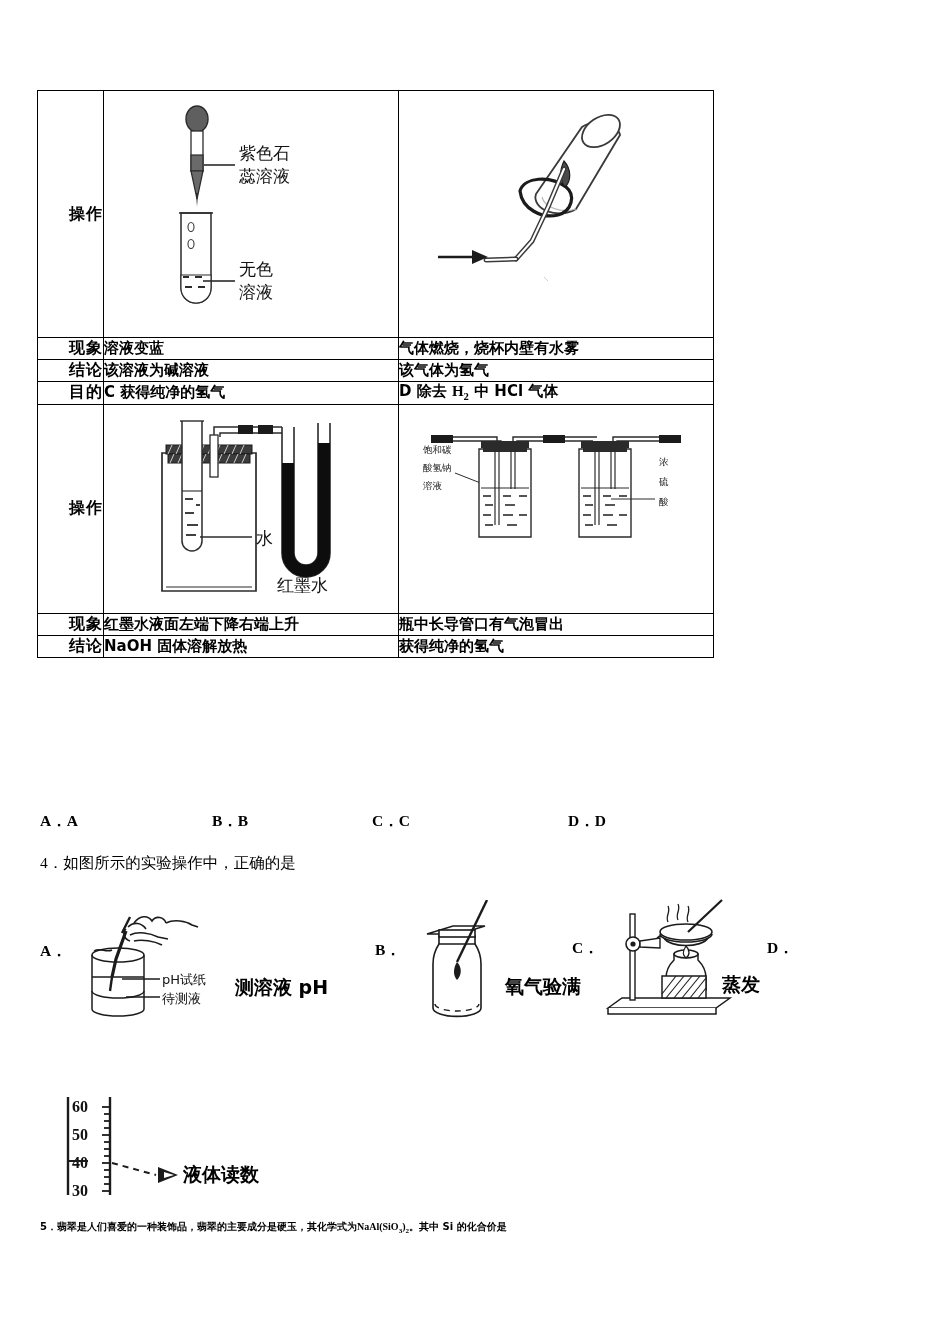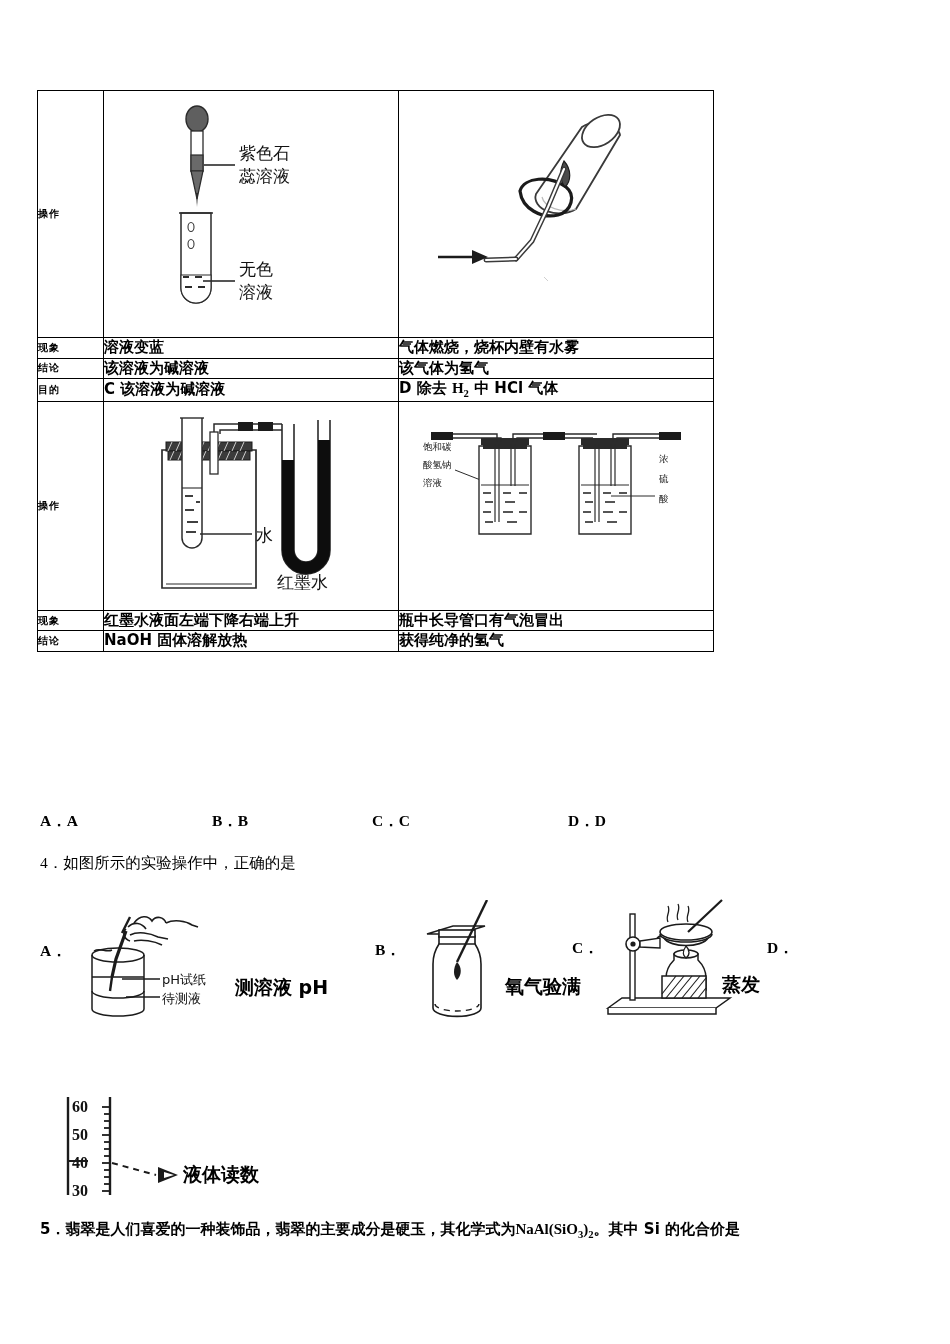--- a/index.html
+++ b/index.html
@@ -28,23 +28,23 @@
   .exp-table td {
     border: 1.6px solid #000;
     vertical-align: middle;
     padding: 0;
   }
   .col-label { width: 66px; }
   .col-mid   { width: 295px; }
   .col-right { width: 315px; }
 
   .cell-label {
-    text-align: left;
+    text-align: right;
     font-weight: bold;
-    font-size: 10px;
+    font-size: 16px;
     letter-spacing: 1px;
     font-family: "DejaVu Sans", "Liberation Sans", sans-serif;
   }
   .cell-text {
     padding: 9px 0 9px 10px;
     font-weight: bold;
     font-size: 15px;
     font-family: "DejaVu Sans", "Liberation Sans", sans-serif;
     line-height: 1.3;
   }
@@ -84,21 +84,21 @@
     font-weight: 500;
     white-space: nowrap;
   }
   .q4 .num { font-family: "Liberation Serif", serif; }
 
   
   .q5 {
     position: absolute;
     left: 40px;
     top: 1220px;
-    font-size: 15px;
+    font-size: 10px;
     font-family: "DejaVu Sans", "Liberation Sans", sans-serif;
     font-weight: bold;
     white-space: nowrap;
   }
   .q5 .lat { font-family: "Liberation Serif", serif; }
 
   
   .optblock { position: absolute; }
   .opt-letter {
     position: absolute;
@@ -214,21 +214,21 @@
   </tr>
 
   <tr>
     <td class="cell-label">结论</td>
     <td class="cell-text">该溶液为碱溶液</td>
     <td class="cell-text">该气体为氢气</td>
   </tr>
 
   <tr>
     <td class="cell-label">目的</td>
-    <td class="cell-text">C 该溶液为碱溶液</td>
+    <td class="cell-text">C 获得纯净的氢气</td>
     <td class="cell-text"><span>D 除去 </span><span class="lat">H<sub>2</sub></span><span> 中 HCl 气体</span></td>
   </tr>
 
   <tr>
     <td class="cell-label">操作</td>
     <td class="op-cell2">
       <div class="fig" style="left:30px; top:8px;">
         <svg width="260" height="195" viewBox="0 0 260 195">
 
           <path d="M28 50 L28 178 L122 178 L122 50" fill="#ffffff" stroke="#2b2b2b" stroke-width="1.7"></path>

